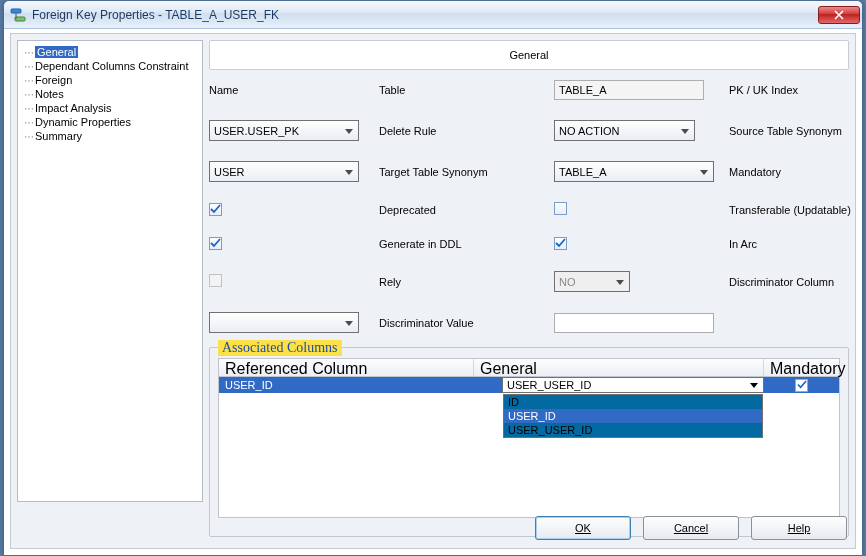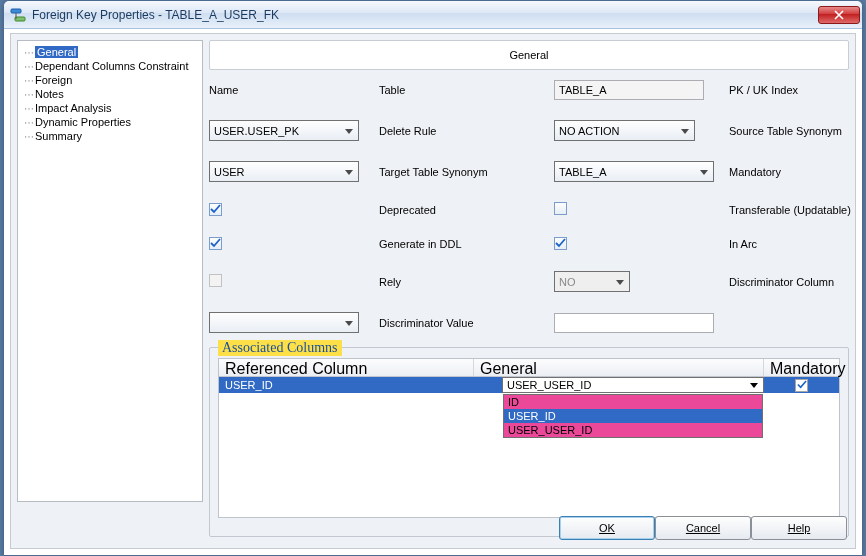--- a/index.html
+++ b/index.html
@@ -38,26 +38,26 @@
   .th.c2 { flex:1; }
   .th.c3 { width:75px; border-right:0; }
   .trow { display:flex; height:16px; align-items:flex-start; }
   .trow.selected { background:#316ac5; color:#fff; }
   .td { padding:0 6px; font-size:11px; display:flex; align-items:center; height:100%; }
   .td.c1 { width:255px; }
   .td.c2 { flex:1; position:relative; }
   .td.c3 { width:75px; justify-content:center; }
   .cellsel { position:absolute; left:0; right:0; top:0; height:16px; background:#fff; color:#000; border:1px solid #707070; padding:0 16px 0 4px; display:flex; align-items:center; cursor:pointer;margin-left:28px; }
   .cellsel::after { content:""; position:absolute; right:5px; top:50%; margin-top:-2px; border-left:4px solid transparent; border-right:4px solid transparent; border-top:5px solid #000; }
-  .dropdown { position:absolute; left:0; right:0; top:16px; background:#ec4899; border:1px solid #707070; z-index:5; }
+  .dropdown { position:absolute; left:0; right:0; top:16px; background:#0369a1; border:1px solid #707070; z-index:5; }
   .dropdown .opt { padding:1px 4px; color:#000; cursor:pointer; }
   .dropdown .opt.hl { background:#316ac5; color:#fff; }
   .minichk { width:13px; height:13px; background:#fff; border:1px solid #a5a5a5; display:flex; align-items:center; justify-content:center; }
   .minichk svg { width:10px; height:10px; }
-  .buttons { position:absolute; right:8px; bottom:8px; display:flex; }
+  .buttons { position:absolute; right:8px; bottom:8px; display:flex; gap:12px; }
   .btn { width:96px; height:24px; border:1px solid #8b8f97; border-radius:3px; background:linear-gradient(#fefefe,#e6eaf0); cursor:pointer; display:flex; align-items:center; justify-content:center; }
   .btn.default { border:1px solid #3c7fb1; box-shadow:inset 0 0 0 1px #a7d0ee; }
   .btn .ul { text-decoration:underline; }
 </style>
 </head>
 <body>
 
 <div class="window">
   <div class="titlebar">
     <svg class="ticon" viewBox="0 0 16 16">

